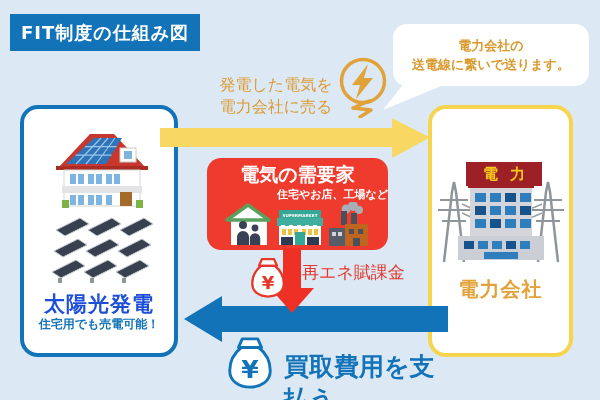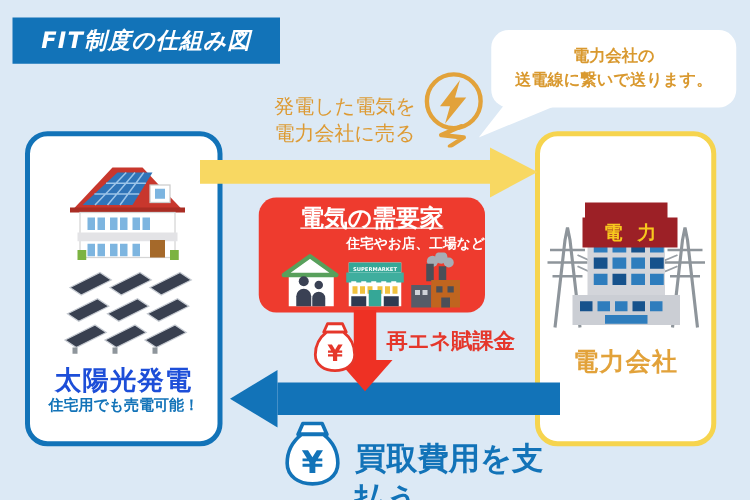--- a/index.html
+++ b/index.html
@@ -4,25 +4,24 @@
 <style>
   html,body{margin:0;padding:0;}
   body{
     width:600px;height:400px;position:relative;overflow:hidden;
     background:#dce9f5;
     font-family:"DejaVu Sans","Liberation Sans",sans-serif;
   }
   .abs{position:absolute;}
   
   .title-badge{
-    left:10px;top:14px;width:214px;height:37px;
+    left:10px;top:14px;width:190px;height:37px;
     background:#1273b8;color:#ffffff;
     font-size:18px;font-weight:bold;line-height:37px;text-align:center;
     letter-spacing:1px;
-    font-style:italic;
   }
   
   .speech-bubble{
     left:393px;top:24px;width:196px;height:62px;
     background:#ffffff;border-radius:14px;
     color:#d9992f;font-size:13px;font-weight:bold;line-height:19px;
     text-align:center;padding-top:12px;box-sizing:border-box;
   }
   
   .sell-text{
@@ -37,21 +36,21 @@
   .power-box{
     left:428px;top:105px;width:145px;height:252px;box-sizing:border-box;
     background:#ffffff;border:4px solid #f6d44e;border-radius:18px;
   }
   .consumer-box{
     left:207px;top:158px;width:181px;height:92px;
     background:#ee3b2e;border-radius:14px;
   }
   .consumer-title{
     left:207px;top:162px;width:181px;text-align:center;
-    color:#ffffff;font-size:19px;font-weight:bold;text-decoration:underline;
+    color:#ffffff;font-size:19px;font-weight:bold;
   }
   .consumer-subtitle{
     left:207px;top:187px;width:181px;text-align:right;
     color:#ffffff;font-size:11px;font-weight:bold;
   }
   .solar-title{
     left:20px;top:290px;width:158px;text-align:center;
     color:#1d4ed8;font-size:21px;font-weight:bold;letter-spacing:1px;
   }
   .solar-subtitle{
@@ -59,25 +58,25 @@
     color:#1273b8;font-size:12px;font-weight:bold;
   }
   .power-title{
     left:428px;top:276px;width:145px;text-align:center;
     color:#e2a23a;font-size:20px;font-weight:bold;letter-spacing:1px;
   }
   .power-sign{
     left:466px;top:162px;width:76px;height:24px;
     background:#9c2026;color:#f7c81e;
     font-size:15px;font-weight:bold;line-height:24px;text-align:center;
-    letter-spacing:12px;text-indent:12px;box-sizing:border-box;margin-top:12px;
+    letter-spacing:12px;text-indent:12px;box-sizing:border-box;
   }
   .levy-label{
     left:302px;top:261px;width:110px;
-    color:#e5372b;font-size:17px;font-weight:bold;text-align:right;
+    color:#e5372b;font-size:17px;font-weight:normal;
   }
   .pay-label{
     left:284px;top:350px;width:160px;
     color:#1273b8;font-size:25px;font-weight:bold;
   }
   svg{display:block;}
 </style>
 </head>
 <body>
 

